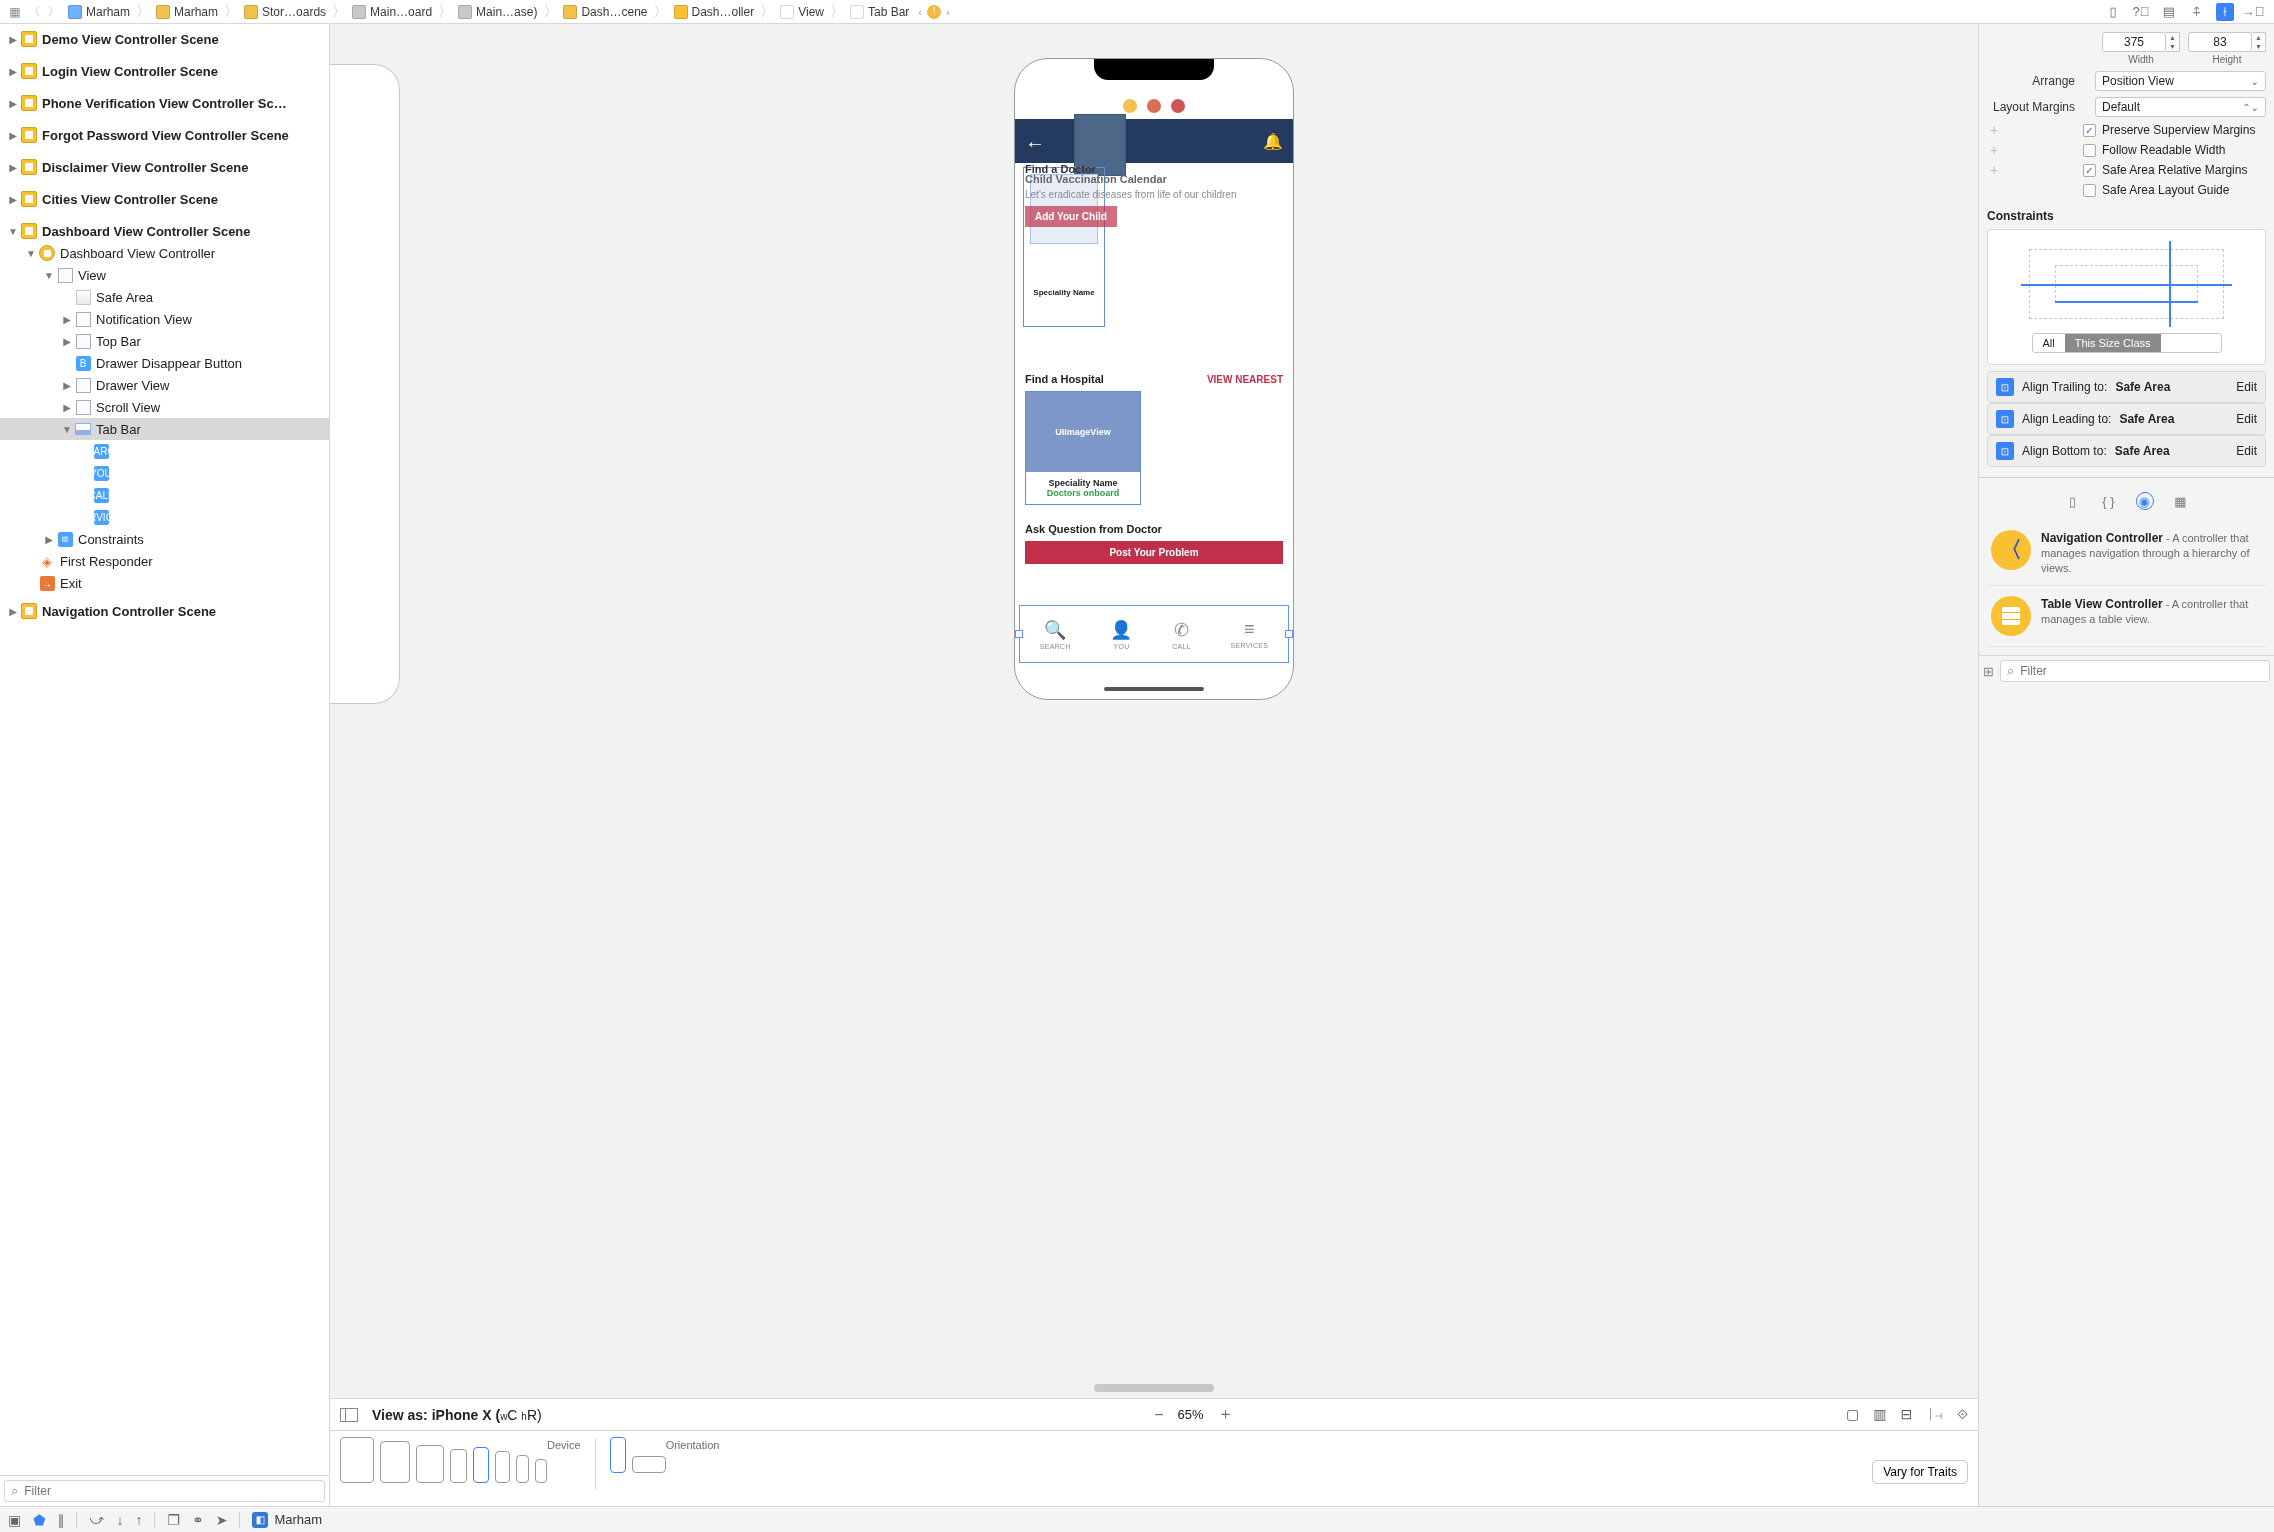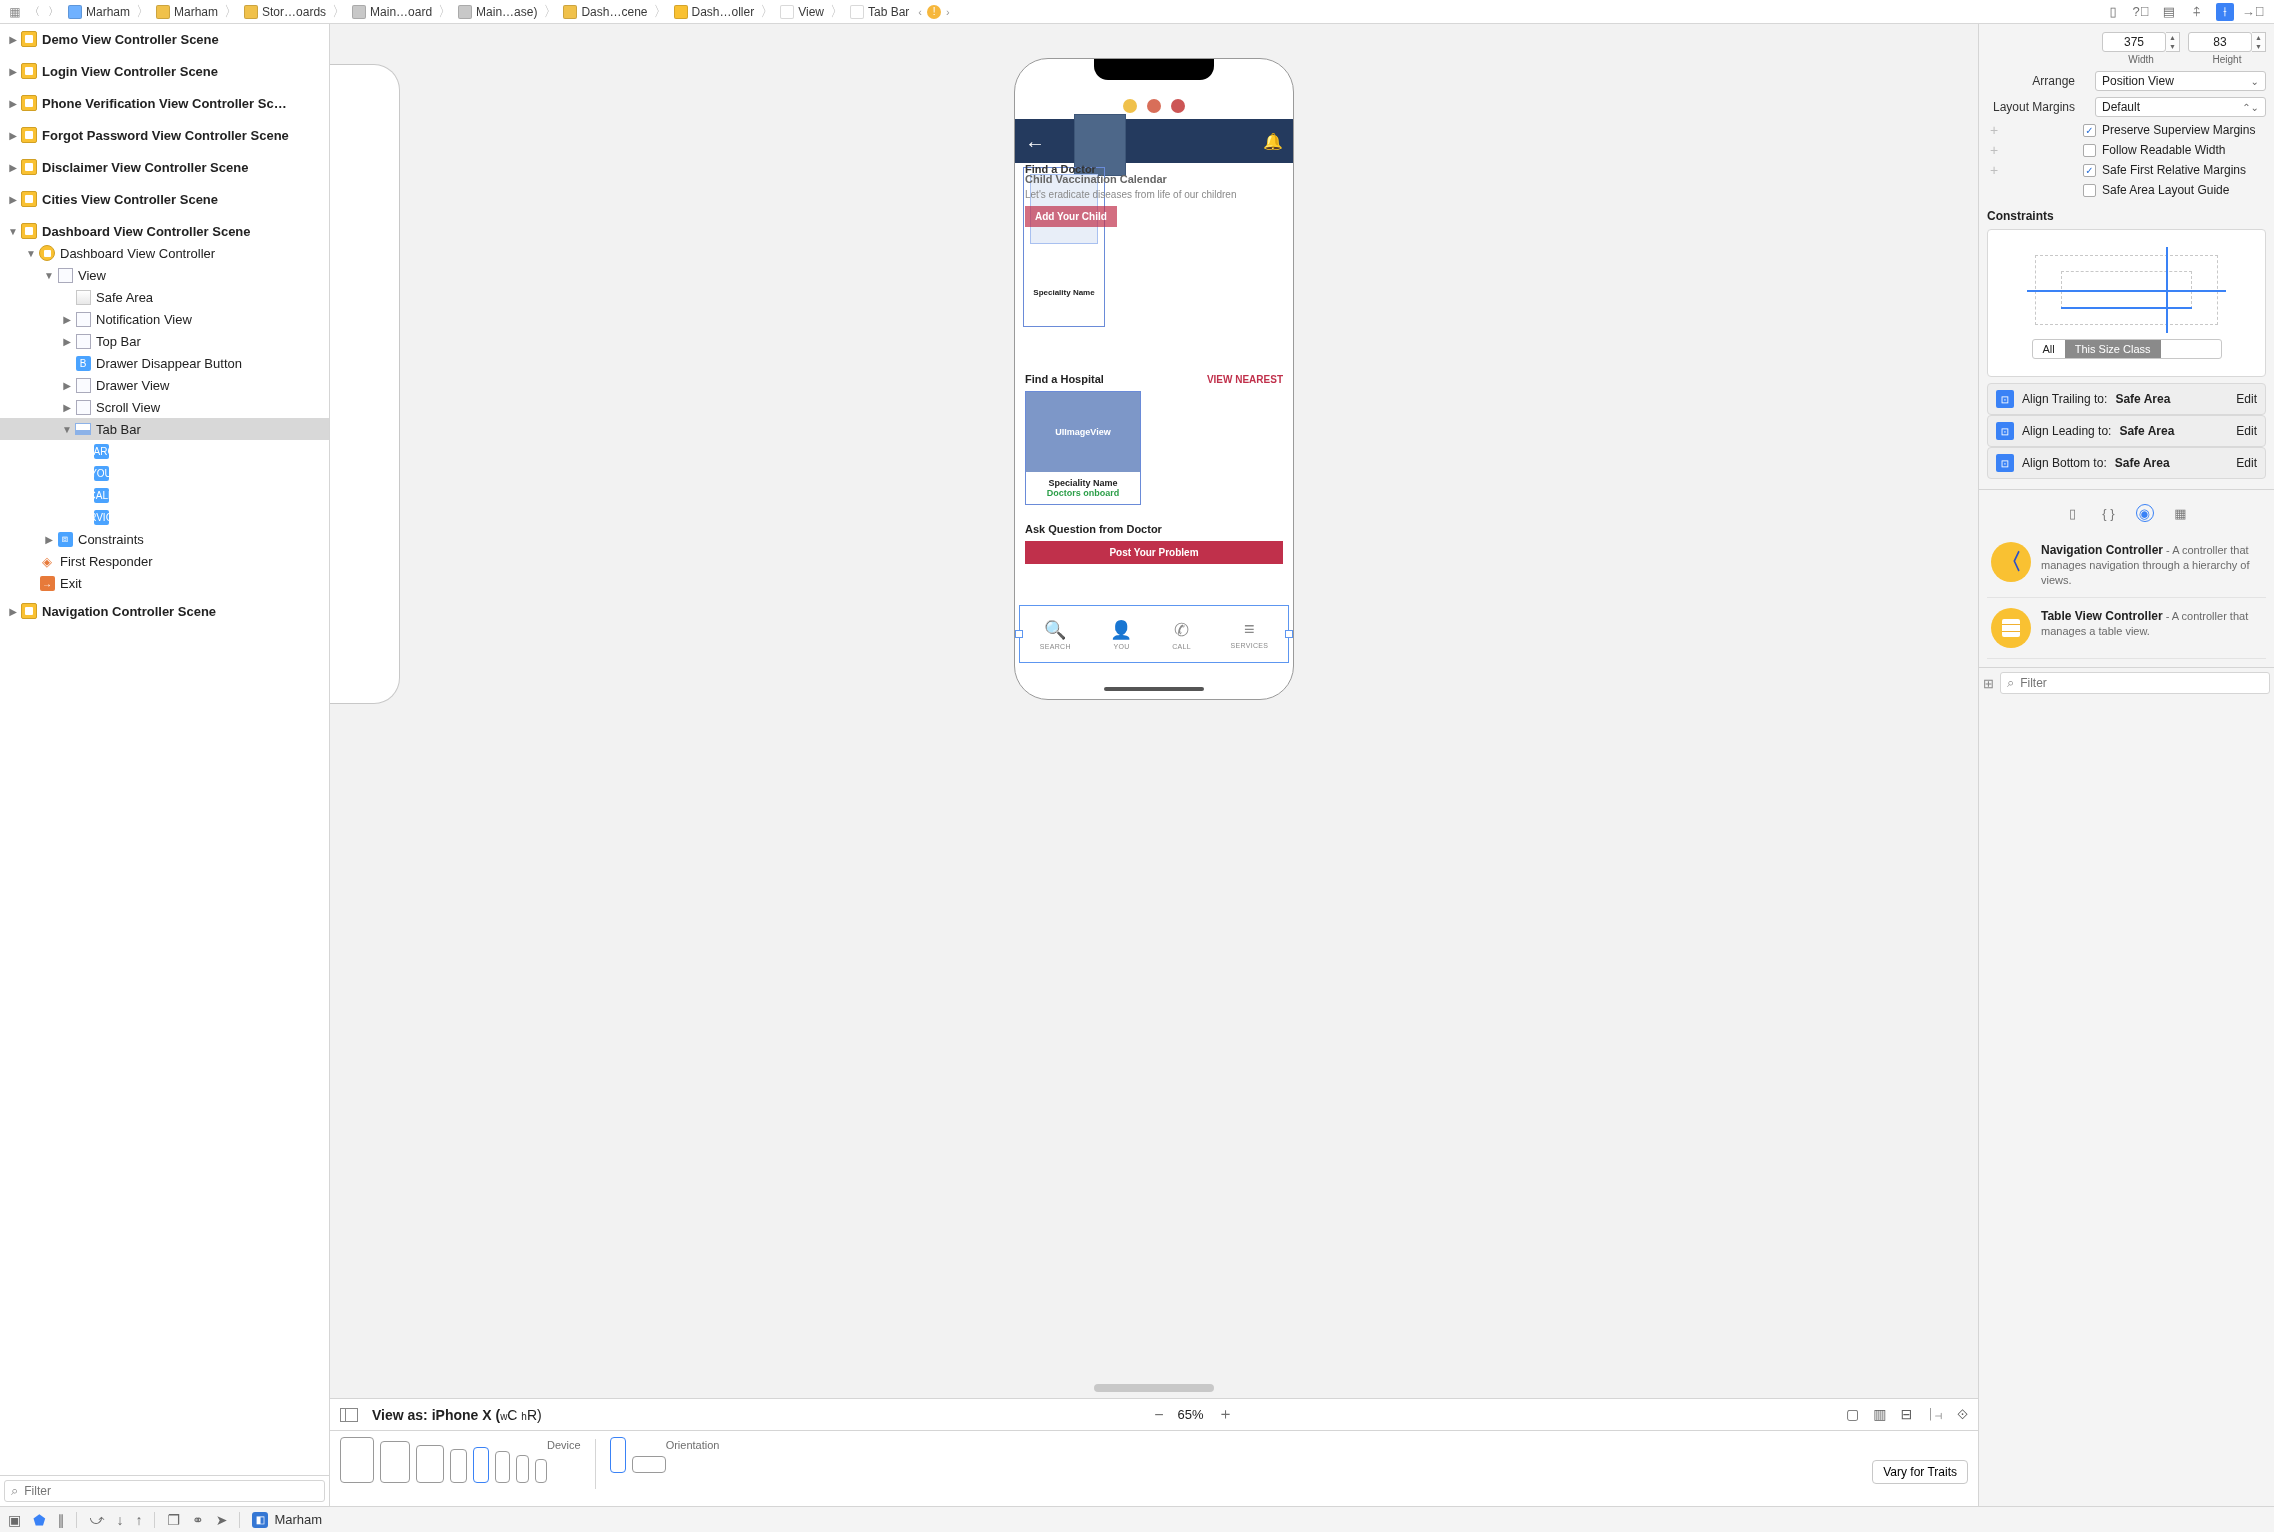--- a/index.html
+++ b/index.html
@@ -116,21 +116,21 @@
 .dim .cap{ font-size:10px; color:#666;}
 .form-row{ display:flex; align-items:center; gap:20px;}
 .form-row .lbl{ width:88px; text-align:right; font-size:12px; color:#333;}
 .select{ flex:1; height:20px; border:1px solid #c8c8c8; border-radius:3px; background:#fff; display:flex; align-items:center; padding:0 6px; font-size:12px; justify-content:space-between;}
 .select .car{ color:#666; font-size:10px;}
 .plus{ color:#bfbfbf; width:14px; text-align:center; font-size:14px; font-weight:300;}
 .check-row{ display:flex; align-items:center; gap:6px; padding-left:96px; font-size:12px;}
 .check-row .plus{ position:absolute;}
 .cb{ width:13px; height:13px; border:1px solid #aaa; border-radius:2px; background:#fff; display:inline-flex; align-items:center; justify-content:center; font-size:10px; color:#2a6fd6;}
 .section-h{ font-weight:600; font-size:12px; margin-top:6px;}
-.constraints-box{ background:#fff; border:1px solid #d8d8d8; border-radius:4px; padding:17px; display:flex; flex-direction:column; gap:6px;}
+.constraints-box{ background:#fff; border:1px solid #d8d8d8; border-radius:4px; padding:11px; display:flex; flex-direction:column; gap:6px;}
 .cdiag{ height:86px; position:relative; margin:0 22px;}
 .cdiag .outer{ position:absolute; inset:8px; border:1px dashed #c8c8c8;}
 .cdiag .inner{ position:absolute; left:34px; right:34px; top:24px; bottom:24px; border:1px dashed #c8c8c8;}
 .cdiag .bar{ position:absolute; background:#3a82f6;}
 .cdiag .bh{ height:2px; left:0; right:0; top:50%;}
 .cdiag .bv{ width:2px; top:0; bottom:0; left:70%;}
 .cdiag .bbot{ height:2px; left:34px; right:34px; bottom:24px;}
 .seg{ display:flex; border:1px solid #c8c8c8; border-radius:3px; overflow:hidden; width:190px; align-self:center; font-size:11px;}
 .seg div{ padding:3px 10px;}
 .seg .sel{ background:#8a8a8a; color:#fff;}
@@ -576,21 +576,21 @@
           <span>Preserve Superview Margins</span>
       </div>
       <div class="check-row" style="position:relative;">
         <span class="plus" style="position:absolute;left:0;">+</span>
         <span class="cb"></span>
           <span>Follow Readable Width</span>
       </div>
       <div class="check-row" style="position:relative;">
         <span class="plus" style="position:absolute;left:0;">+</span>
         <span class="cb">✓</span>
-          <span>Safe First Relative Margins</span>
+          <span>Safe Area Relative Margins</span>
       </div>
       <div class="check-row">
         <span class="cb"></span>
           <span>Safe Area Layout Guide</span>
       </div>
 
       <div class="section-h">Constraints</div>
       <div class="constraints-box">
         <div class="cdiag">
           <div class="outer"></div>

